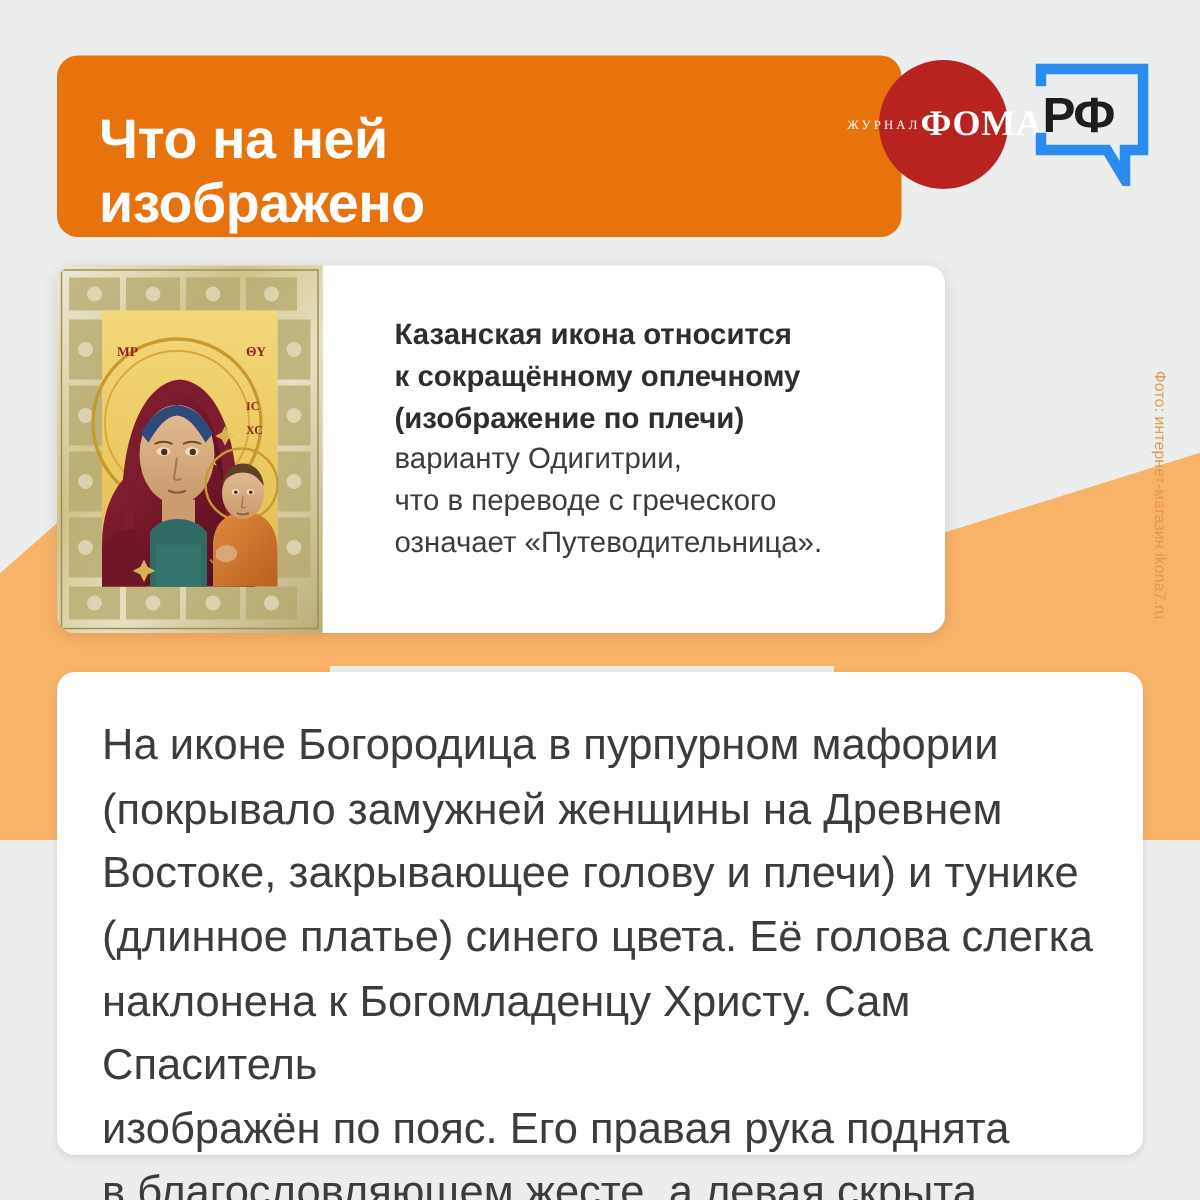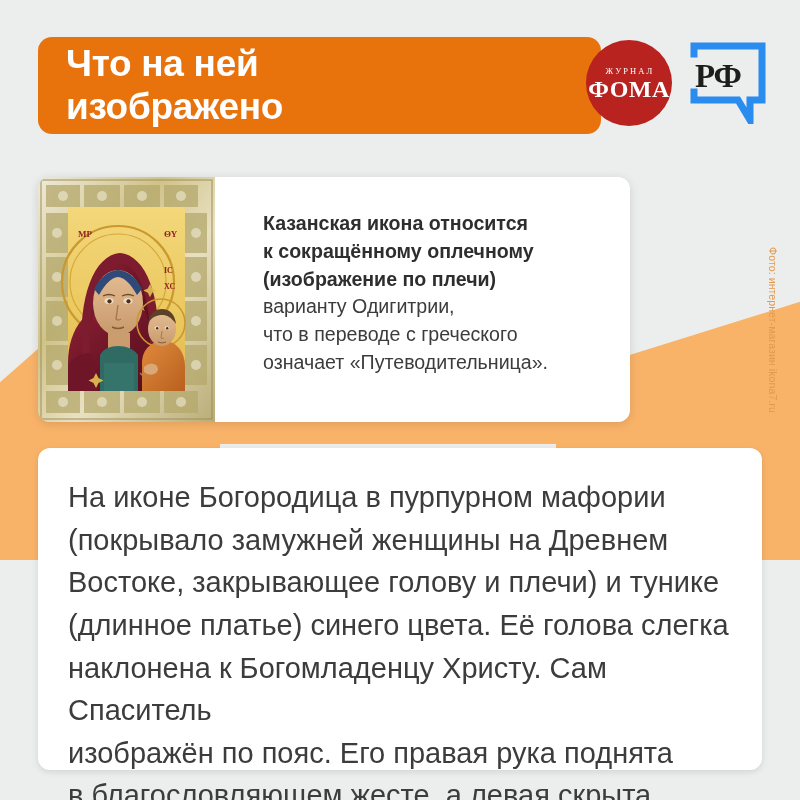--- a/index.html
+++ b/index.html
@@ -46,26 +46,26 @@
     height: 24px;
     background: #f9b369;
   }
 
   
   .header-bar {
     position: absolute;
     left: 38px;
     top: 37px;
     width: 563px;
-    height: 97px;
+    height: 121px;
     background: #e8720c;
     border-radius: 14px;
     z-index: 2;
     display: flex;
-    align-items: center;
+    align-items: flex-end;
   }
   .header-title {
     color: #ffffff;
     font-size: 37px;
     font-weight: bold;
     line-height: 1.16;
     letter-spacing: -0.3px;
     padding-left: 28px;
     white-space: pre-line;
   }
@@ -80,21 +80,21 @@
     align-items: center;
     gap: 16px;
     z-index: 3;
   }
   .logo-foma {
     width: 86px;
     height: 86px;
     border-radius: 50%;
     background: #b8221f;
     display: flex;
-    flex-direction: column;
+    flex-direction: row;
     align-items: center;
     justify-content: center;
     color: #ffffff;
     font-family: "Liberation Serif", "DejaVu Serif", serif;
   }
   .logo-foma-small {
     font-size: 8.5px;
     letter-spacing: 2.1px;
     font-weight: normal;
     margin-bottom: 1px;
@@ -104,21 +104,20 @@
     font-size: 24px;
     font-weight: bold;
     letter-spacing: 0.5px;
     line-height: 1;
   }
 
   .logo-rf {
     position: relative;
     width: 80px;
     height: 82px;
-    font-family: Liberation Serif, serif;
   }
   .logo-rf svg { display: block; }
   .logo-rf-text {
     position: absolute;
     left: 7px;
     top: 18px;
     font-size: 33px;
     font-weight: bold;
     color: #1d1d1b;
     letter-spacing: -1px;

